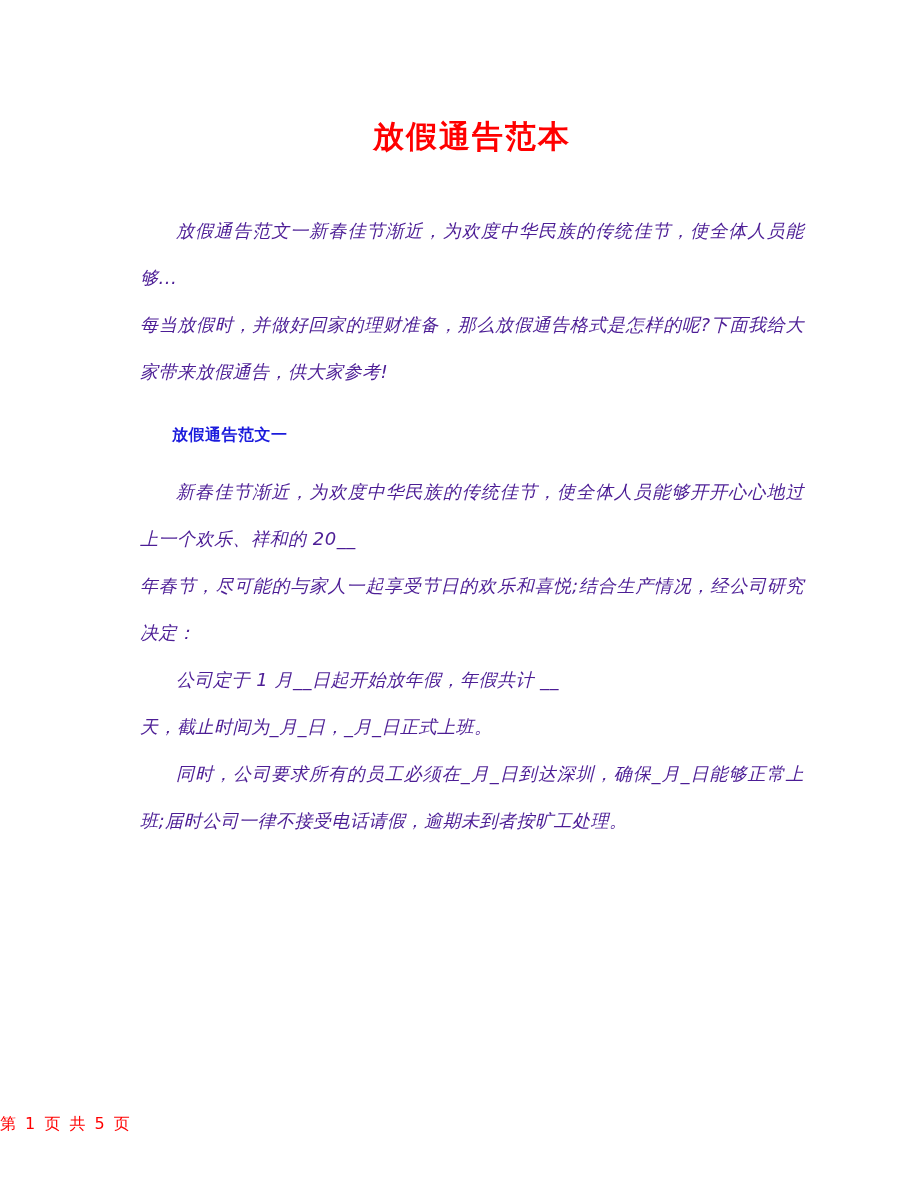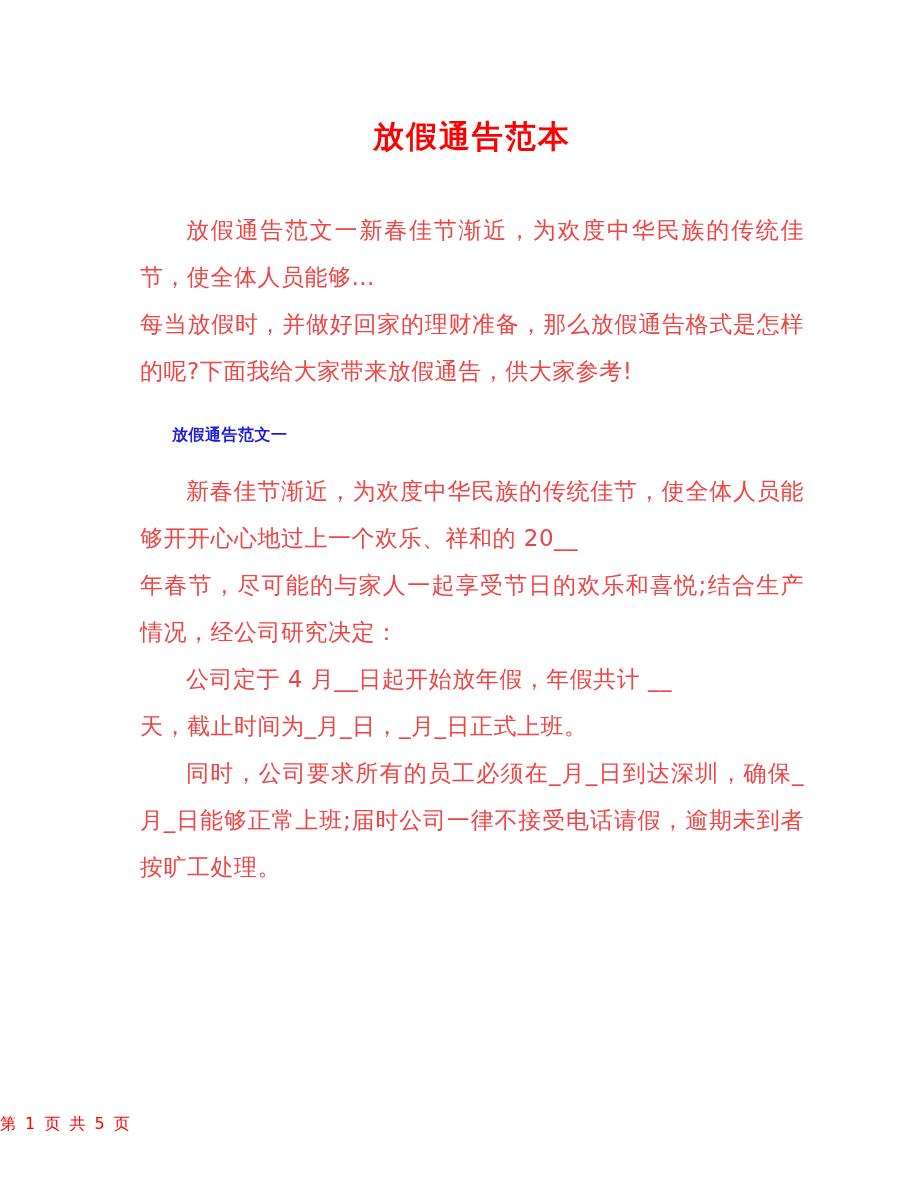--- a/index.html
+++ b/index.html
@@ -34,26 +34,27 @@
     letter-spacing: 2px;
     margin: 0;
     padding-top: 118px;
     line-height: 1.2;
   }
   .body-block {
     margin-top: 52px;
   }
   p.para {
     margin: 0 0 0 0;
-    font-size: 23px;
+    font-size: 18px;
     line-height: 47px;
     letter-spacing: 0.5px;
     text-align: justify;
     text-justify: inter-ideograph;
-    color: #ef4444;
+    color: #4c1d95;
+    font-style: italic;
   }
   p.indent {
     text-indent: 2em;
   }
   .section-heading {
     color: #1b1bdc;
     font-weight: bold;
     font-size: 16px;
     line-height: 47px;
     letter-spacing: 0.5px;
@@ -84,21 +85,21 @@
     <div class="body-block">
       <p class="para indent">放假通告范文一新春佳节渐近，为欢度中华民族的传统佳节，使全体人员能够...</p>
       <p class="para">每当放假时，并做好回家的理财准备，那么放假通告格式是怎样的呢?下面我给大家带来放假通告，供大家参考!</p>
     </div>
 
     <div class="section-heading">放假通告范文一</div>
 
     <div>
       <p class="para indent">新春佳节渐近，为欢度中华民族的传统佳节，使全体人员能够开开心心地过上一个欢乐、祥和的 20__</p>
       <p class="para">年春节，尽可能的与家人一起享受节日的欢乐和喜悦;结合生产情况，经公司研究决定：</p>
-      <p class="para indent">公司定于 4 月__日起开始放年假，年假共计 __</p>
+      <p class="para indent">公司定于 1 月__日起开始放年假，年假共计 __</p>
       <p class="para">天，截止时间为_月_日，_月_日正式上班。</p>
       <p class="para indent">同时，公司要求所有的员工必须在_月_日到达深圳，确保_月_日能够正常上班;届时公司一律不接受电话请假，逾期未到者按旷工处理。</p>
     </div>
 
   </div>
 
   <div class="footer">
     <span>第</span>
     <span class="num">1</span>
     <span>页 共</span>

